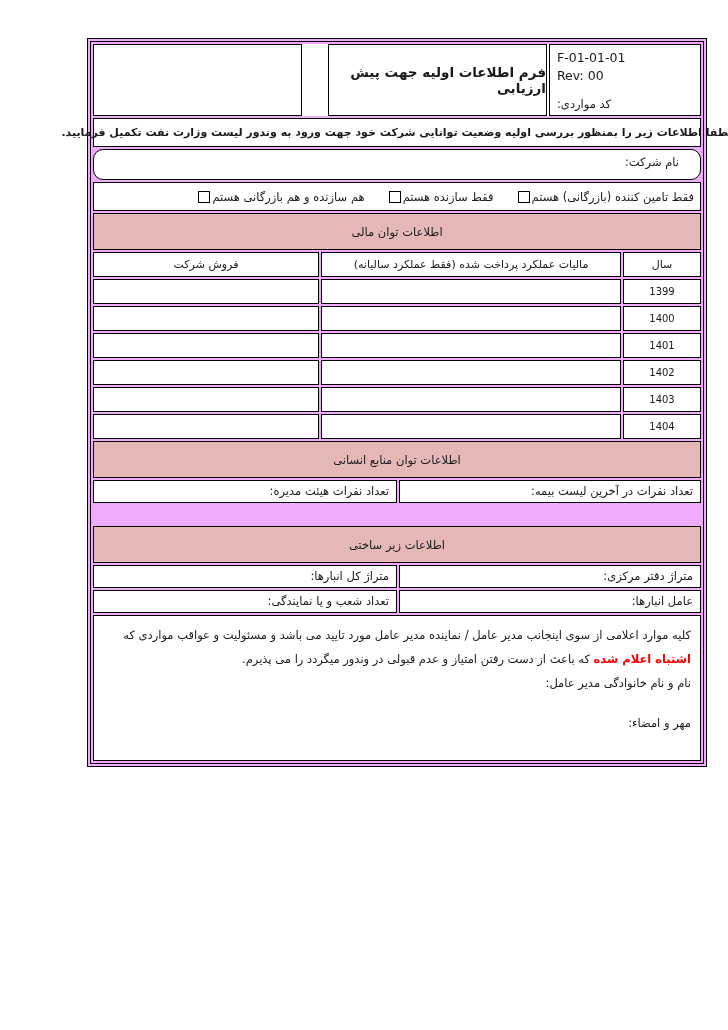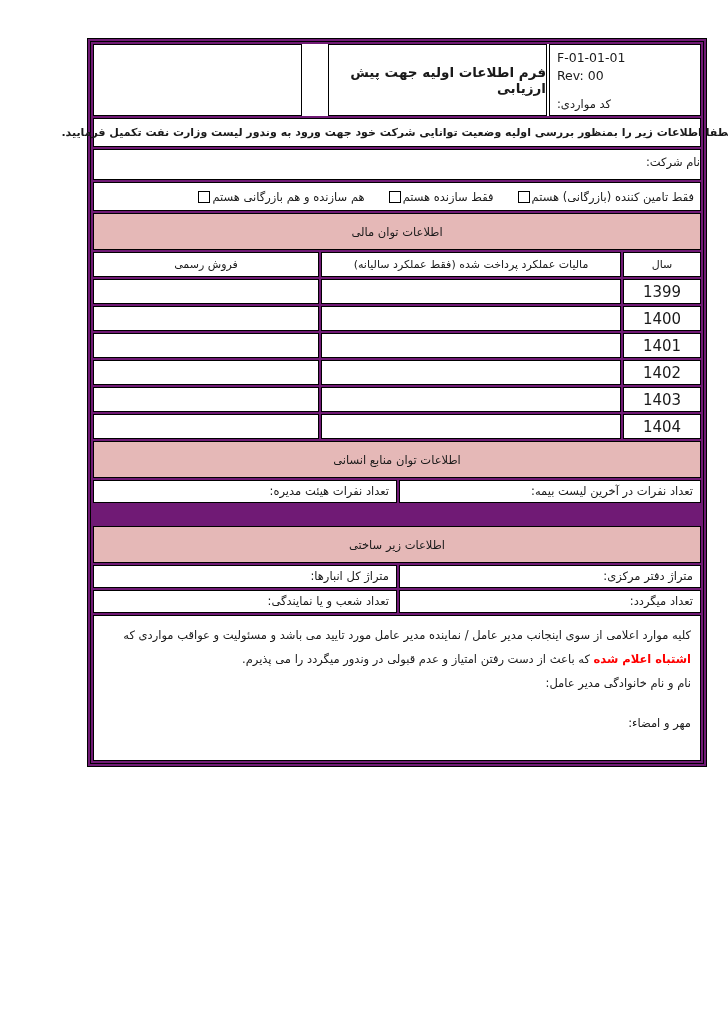--- a/index.html
+++ b/index.html
@@ -6,21 +6,21 @@
   html, body { background: #ffffff; }
   body {
     width: 728px; height: 1030px;
     position: relative;
     font-family: "DejaVu Sans", sans-serif;
     color: #1a1a1a;
   }
   .form {
     position: absolute; left: 87px; top: 38px; width: 620px;
     border: 4px double #000;
-    background: #701a75;
+    background: #f0abfc;
     padding: 2px;
     display: flex; flex-direction: column; gap: 2px;
     direction: rtl;
   }
   .row { border: 1px solid #000; background: #fff; }
   .cells { display: grid; gap: 2px; border: none; }
   .cell { border: 1px solid #000; background: #fff; }
 
   
   .hdr { grid-template-columns: 152px 243px 1fr; height: 72px; }
@@ -29,39 +29,39 @@
   .case-code { margin-top: auto; text-align: left; font-size: 11.5px; } 
   .title-cell { display: flex; align-items: center; justify-content: center;
                 font-weight: bold; font-size: 13.5px; margin-left: 24px; }
   .logo-cell { background: #fff; }
 
   
   .instruction { height: 29px; display: flex; align-items: center; justify-content: center;
                  font-weight: bold; font-size: 11px; padding: 0 6px; white-space: nowrap; }
 
   
-  .company { height: 31px; padding: 5px 0; font-size: 11.5px; }
+  .company { height: 31px; padding: 5px 21px; font-size: 11.5px; border-radius: 10px; }
 
   
   .chk-row { height: 29px; display: flex; align-items: center; justify-content: flex-start;
              gap: 24px; padding: 0 6px; font-size: 11.5px; }
   .chk-item { display: flex; align-items: center; gap: 2px; }
   .chk-box { width: 12px; height: 12px; border: 1.4px solid #000; background: #fff;
              display: inline-block; flex: 0 0 auto; }
 
   
   .band { height: 37px; display: flex; align-items: center; justify-content: center;
           font-size: 11.5px; }
 
   
   .fin { grid-template-columns: 78px 300px 1fr; }
   .fin .cell { display: flex; align-items: center; justify-content: center; }
   .fin-head { height: 25px; font-size: 11px; }
   .fin-row { height: 25px; }
-  .year-val { font-size: 15px; direction: ltr; }
+  .year-val { font-size: 10px; direction: ltr; }
 
   
   .duo { grid-template-columns: 302px 1fr; }
   .duo .cell { height: 23px; padding: 3px 7px; font-size: 11.5px; text-align: right; }
 
   
   .declaration { padding: 7px 9px 10px 9px; font-size: 11.5px; line-height: 2.1; height: 146px; }
   .red { color: #ff0000; font-weight: bold; }
   .sig-line { margin-top: 16px; }
 </style>
@@ -100,21 +100,21 @@
       <span>هم سازنده و هم بازرگانی هستم</span>
       <span class="chk-box"></span>
     </span>
   </div>
 
   <div class="row band" style="background: rgb(229, 184, 183);">اطلاعات توان مالی</div>
 
   <div class="cells fin fin-head">
     <div class="cell">سال</div>
     <div class="cell">مالیات عملکرد پرداخت شده (فقط عملکرد سالیانه)</div>
-    <div class="cell">فروش رسمی</div>
+    <div class="cell">فروش شرکت</div>
   </div>
 
   <div class="cells fin fin-row">
     <div class="cell year-val">1399</div>
     <div class="cell"></div>
     <div class="cell"></div>
   </div>
   <div class="cells fin fin-row">
     <div class="cell year-val">1400</div>
     <div class="cell"></div>
@@ -148,21 +148,21 @@
     <div class="cell">تعداد نفرات هیئت مدیره:</div>
   </div>
 
   <div class="row band" style="background: rgb(229, 184, 183); margin-top: 21px;">اطلاعات زیر ساختی</div>
 
   <div class="cells duo">
     <div class="cell">متراژ دفتر مرکزی:</div>
     <div class="cell">متراژ کل انبارها:</div>
   </div>
   <div class="cells duo">
-    <div class="cell">تعداد میگردد:</div>
+    <div class="cell">عامل انبارها:</div>
     <div class="cell">تعداد شعب و یا نمایندگی:</div>
   </div>
 
   <div class="row declaration">
     <span>کلیه موارد اعلامی از سوی اینجانب مدیر عامل / نماینده مدیر عامل مورد تایید می باشد و مسئولیت و عواقب مواردی که </span><span class="red" style="color: rgb(255, 0, 0);">اشتباه اعلام شده</span><span> که باعث از دست رفتن امتیاز و عدم قبولی در وندور میگردد را می پذیرم.</span>
     <div>نام و نام خانوادگی مدیر عامل:</div>
     <div class="sig-line">مهر و امضاء:</div>
   </div>
 
 </div>

